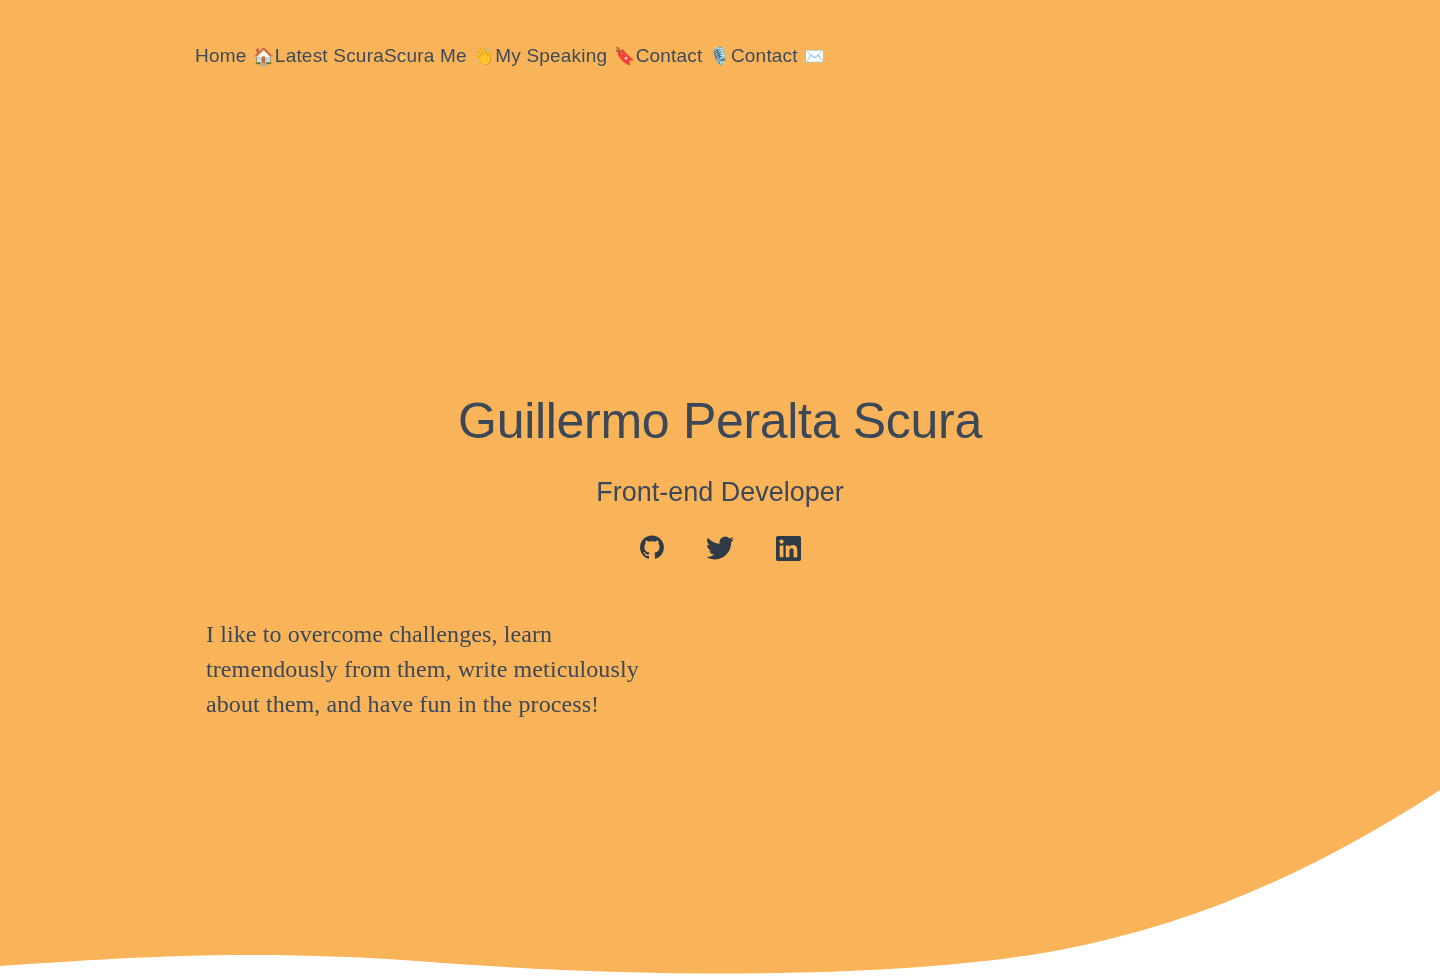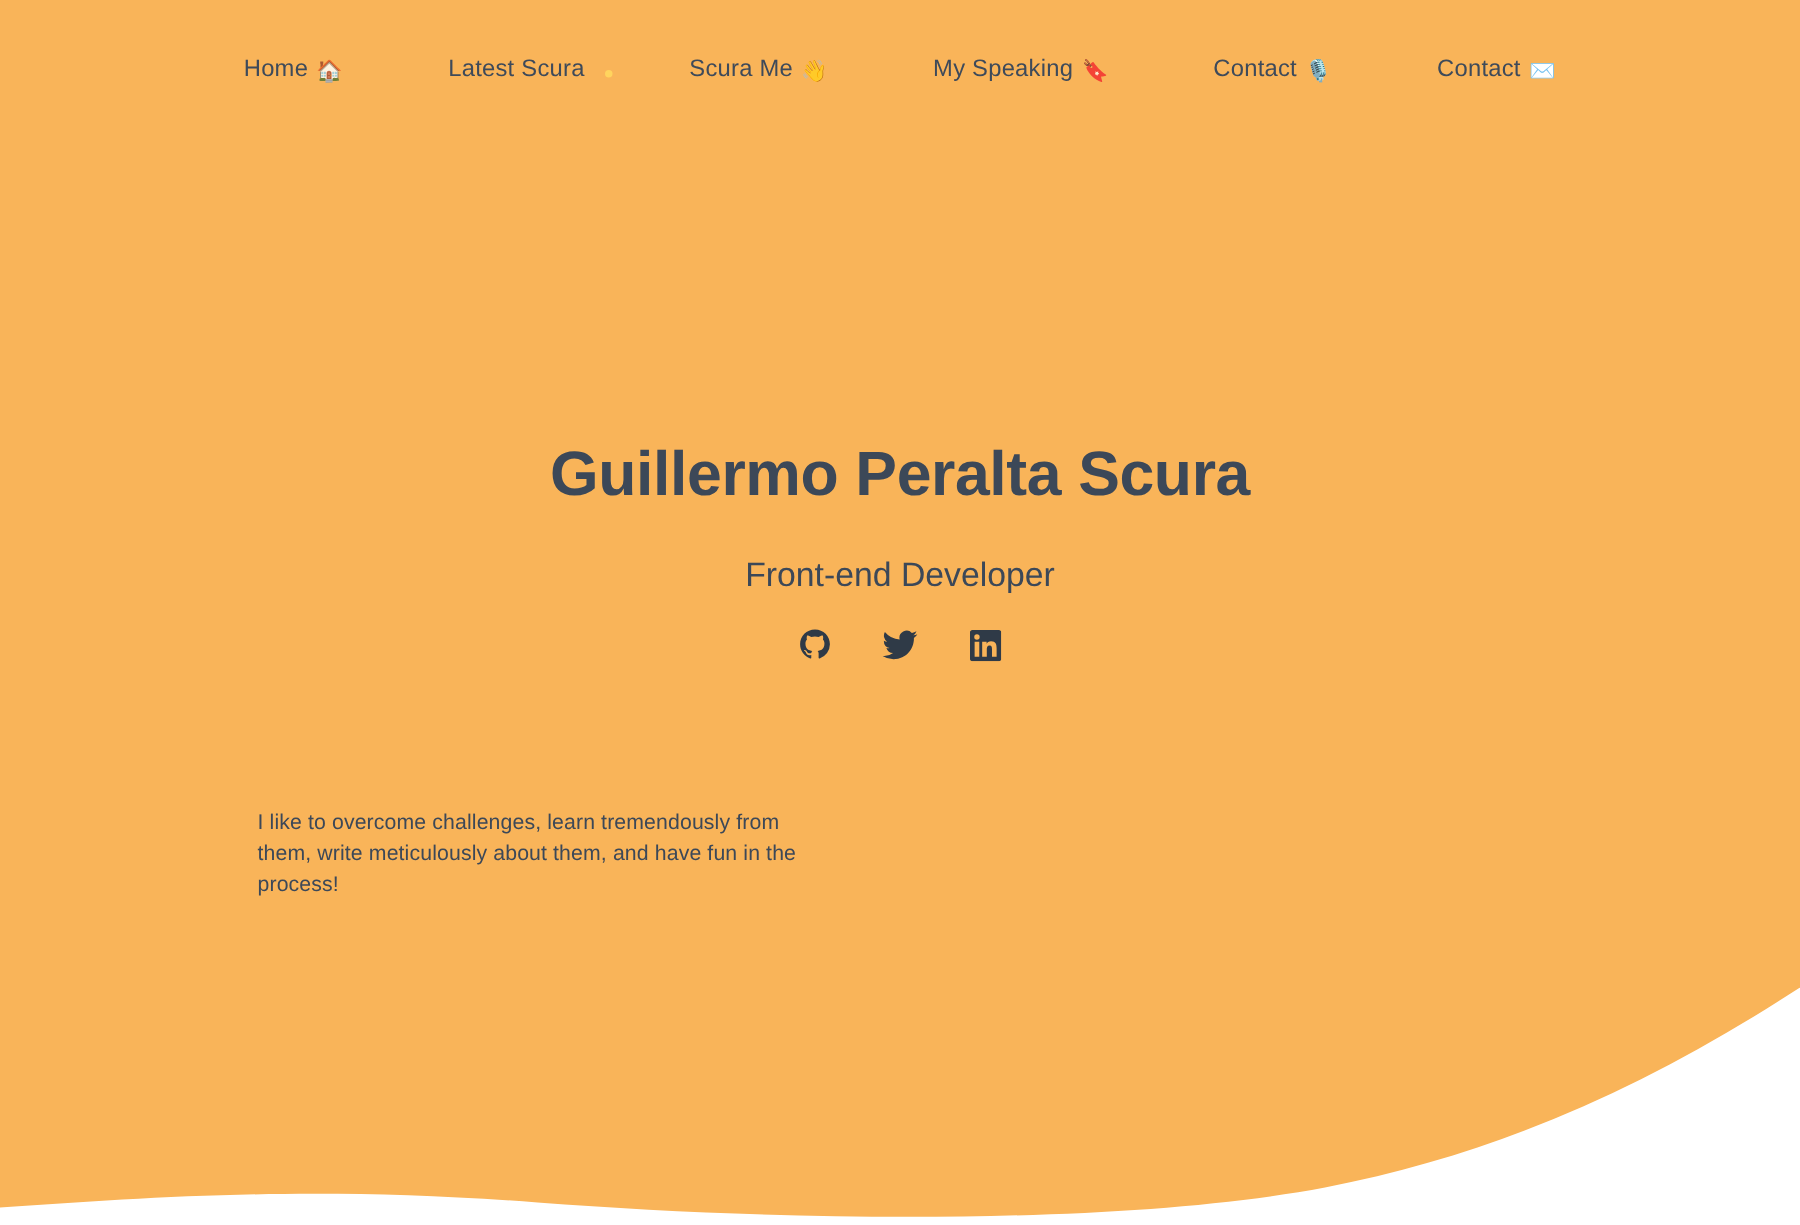--- a/index.html
+++ b/index.html
@@ -31,21 +31,20 @@
     display: flex;
     align-items: center;
     justify-content: center;
     gap: 0;
     padding-left: 150px;
     padding-right: 150px;
   }
   .nav-list {
     display: flex;
     align-items: center;
-    justify-content: space-between;
     width: 1050px;
     list-style: none;
   }
   .nav-item {
     font-size: 19px;
     letter-spacing: 0.2px;
     color: #3e4a5a;
     white-space: nowrap;
     display: flex;
     align-items: center;
@@ -68,27 +67,28 @@
   
   .hero {
     position: absolute;
     top: 352px;
     left: 0;
     width: 100%;
     text-align: center;
   }
   .hero-title {
     font-size: 50px;
-    font-weight: 700;
+    font-weight: 400;
     letter-spacing: -0.3px;
     color: #3c4858;
     line-height: 1.1;
+    margin-top: 42px;
   }
   .hero-subtitle {
-    margin-top: 38px;
+    margin-top: 28px;
     font-size: 27px;
     font-weight: 400;
     color: #3c4858;
   }
   .socials {
     margin-top: 26px;
     display: flex;
     justify-content: center;
     align-items: center;
     gap: 40px;
@@ -100,27 +100,28 @@
     align-items: center;
     justify-content: center;
     color: #2f3a47;
     cursor: pointer;
   }
   .social-link svg { display: block; }
 
   
   .blurb {
     position: absolute;
-    top: 646px;
+    top: 617px;
     left: 206px;
     width: 440px;
-    font-size: 17px;
+    font-size: 24px;
     line-height: 1.46;
     color: #3c4858;
     letter-spacing: 0.1px;
+    font-family: Liberation Serif, serif;
   }
 
   
   .wave {
     position: absolute;
     left: 0;
     bottom: 0;
     width: 1440px;
     height: 190px;
     pointer-events: none;

